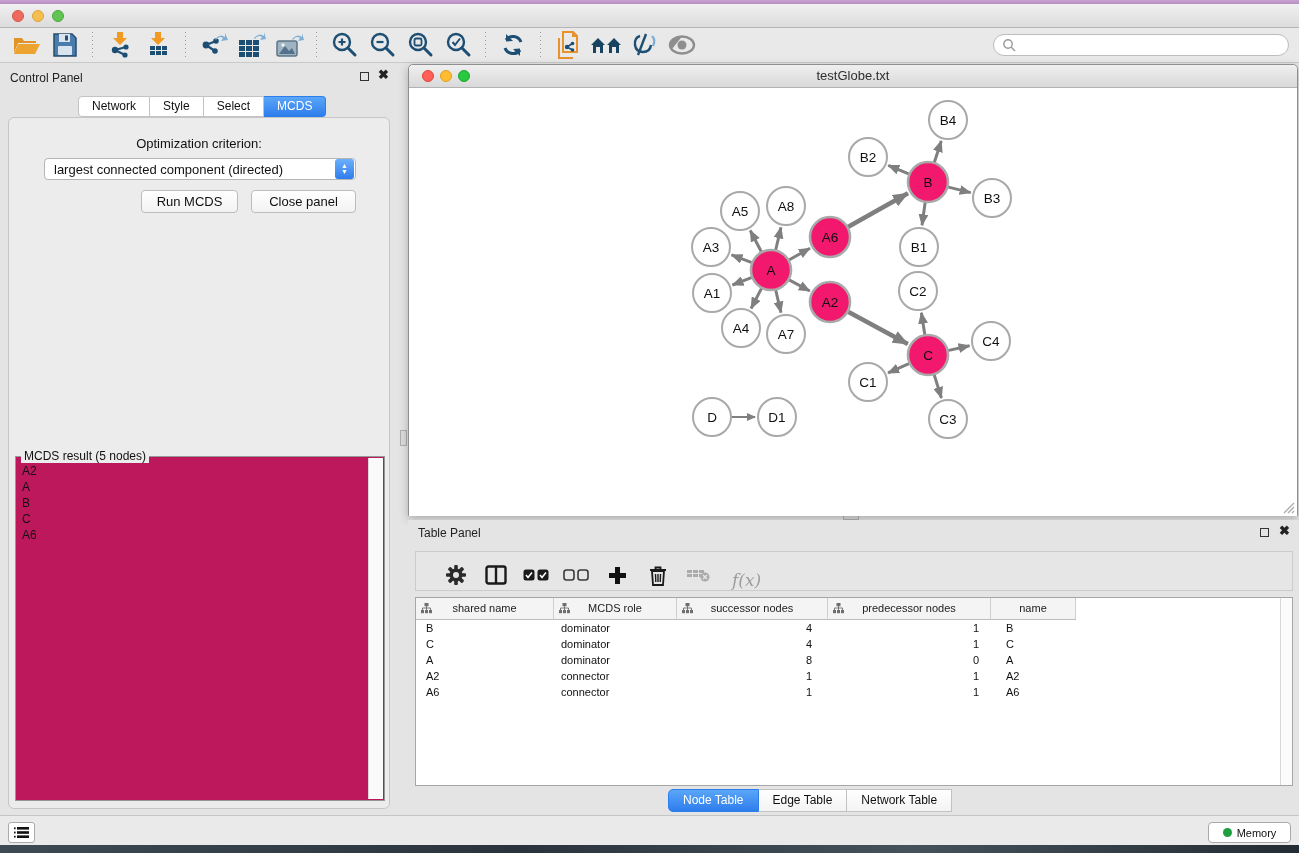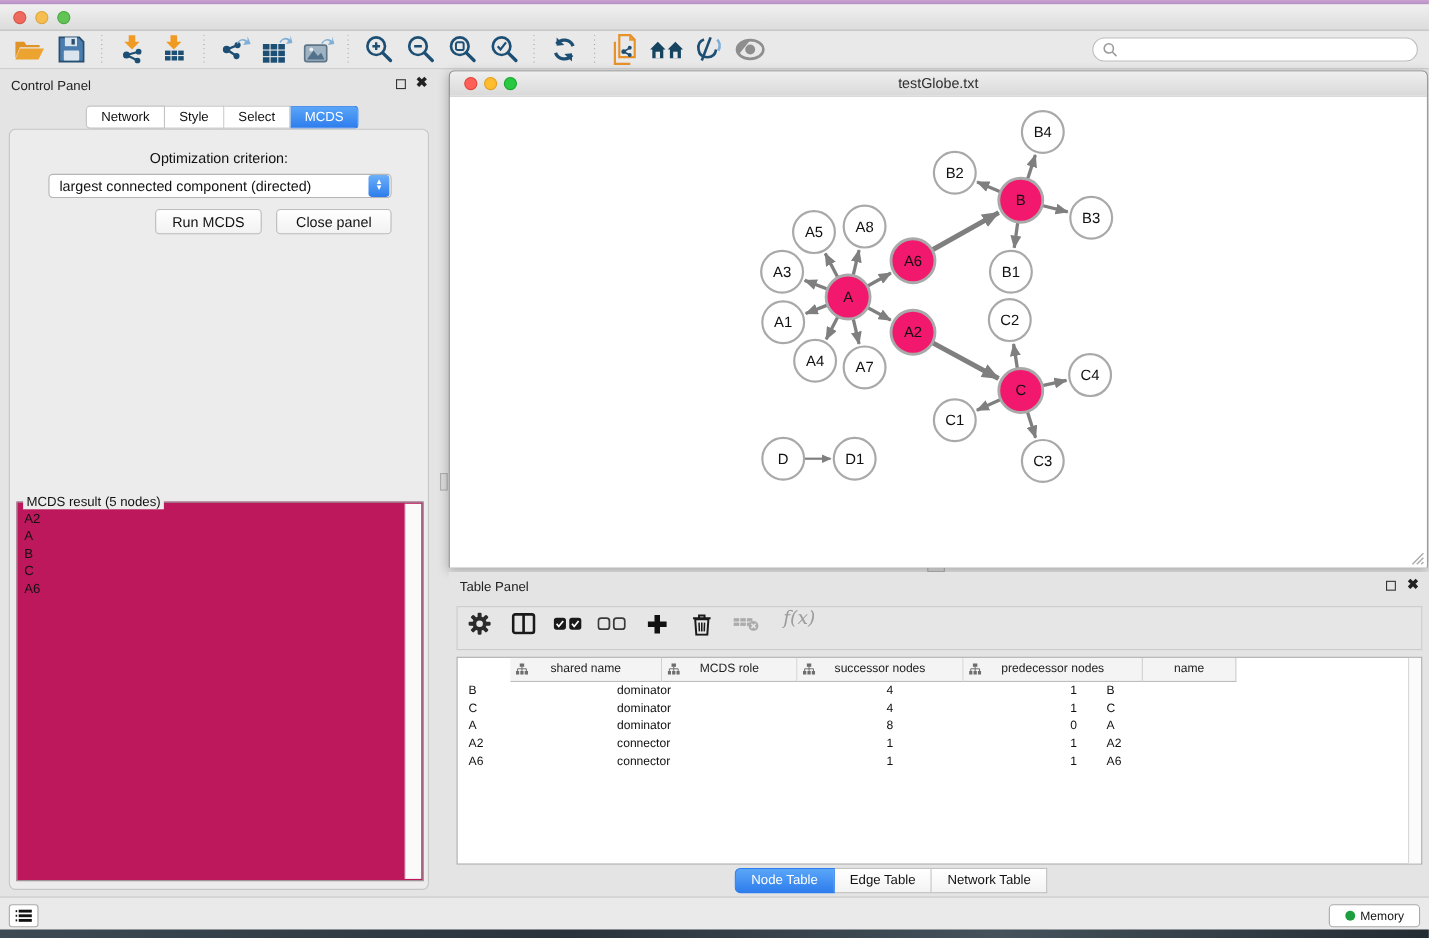--- a/index.html
+++ b/index.html
@@ -98,28 +98,28 @@
     background:#fff; }
   #net-grip { position:absolute; right:2px; bottom:2px; }
 
   
   #table-panel { position:absolute; top:520px; left:408px; width:891px; height:295px;
     background:#e4e4e4; }
   #tp-header { position:absolute; top:6px; left:10px; font-size:12px; color:#222; }
   #tp-float { left:852px; width:9px; height:9px; border:1.5px solid #333; top:8px;}
   #tp-close { left:871px; font-weight:bold; font-size:13px; top:5px; }
   #tp-toolbar { position:absolute; top:31px; left:7px; width:878px; height:40px;
-    background:#e6e6e6; border:1px solid #cccccc; display:flex; align-items:flex-start;
-    padding-left:0; }
+    background:#e6e6e6; border:1px solid #cccccc; display:flex; align-items:flex-end;
+    padding-left:20px; }
   .tp-btn { height:30px; display:flex; align-items:center; justify-content:center; }
   #fx-label { font-size:17px; color:#9c9c9c; font-family:"DejaVu Serif", serif;
     font-style:italic; margin-left:14px; }
   #node-table { position:absolute; top:77px; left:7px; width:878px; height:189px;
     background:#fff; border:1px solid #a6a6a6; overflow:hidden; }
-  #nt-header { position:absolute; top:0; left:0; height:22px; display:flex;padding-left:48px; }
+  #nt-header { position:absolute; top:0; left:0; height:22px; display:flex; }
   .th { position:relative; height:22px; background:#f4f4f4;
     border-right:1px solid #cfcfcf; border-bottom:1px solid #bdbdbd;
     font-size:11px; color:#222; text-align:center; line-height:21px; }
   .th .hier-ic { position:absolute; left:5px; top:5px; }
   #nt-body { position:absolute; top:22px; left:0; right:12px; }
   .tr { display:flex; height:16px; }
   .td { font-size:11px; color:#111; line-height:16px; white-space:nowrap; }
   #nt-scroll { position:absolute; top:0; right:0; bottom:0; width:12px;
     background:#fbfbfb; border-left:1px solid #d8d8d8; }
   #nt-tabs { position:absolute; top:269px; left:260px; display:flex; height:23px; }

